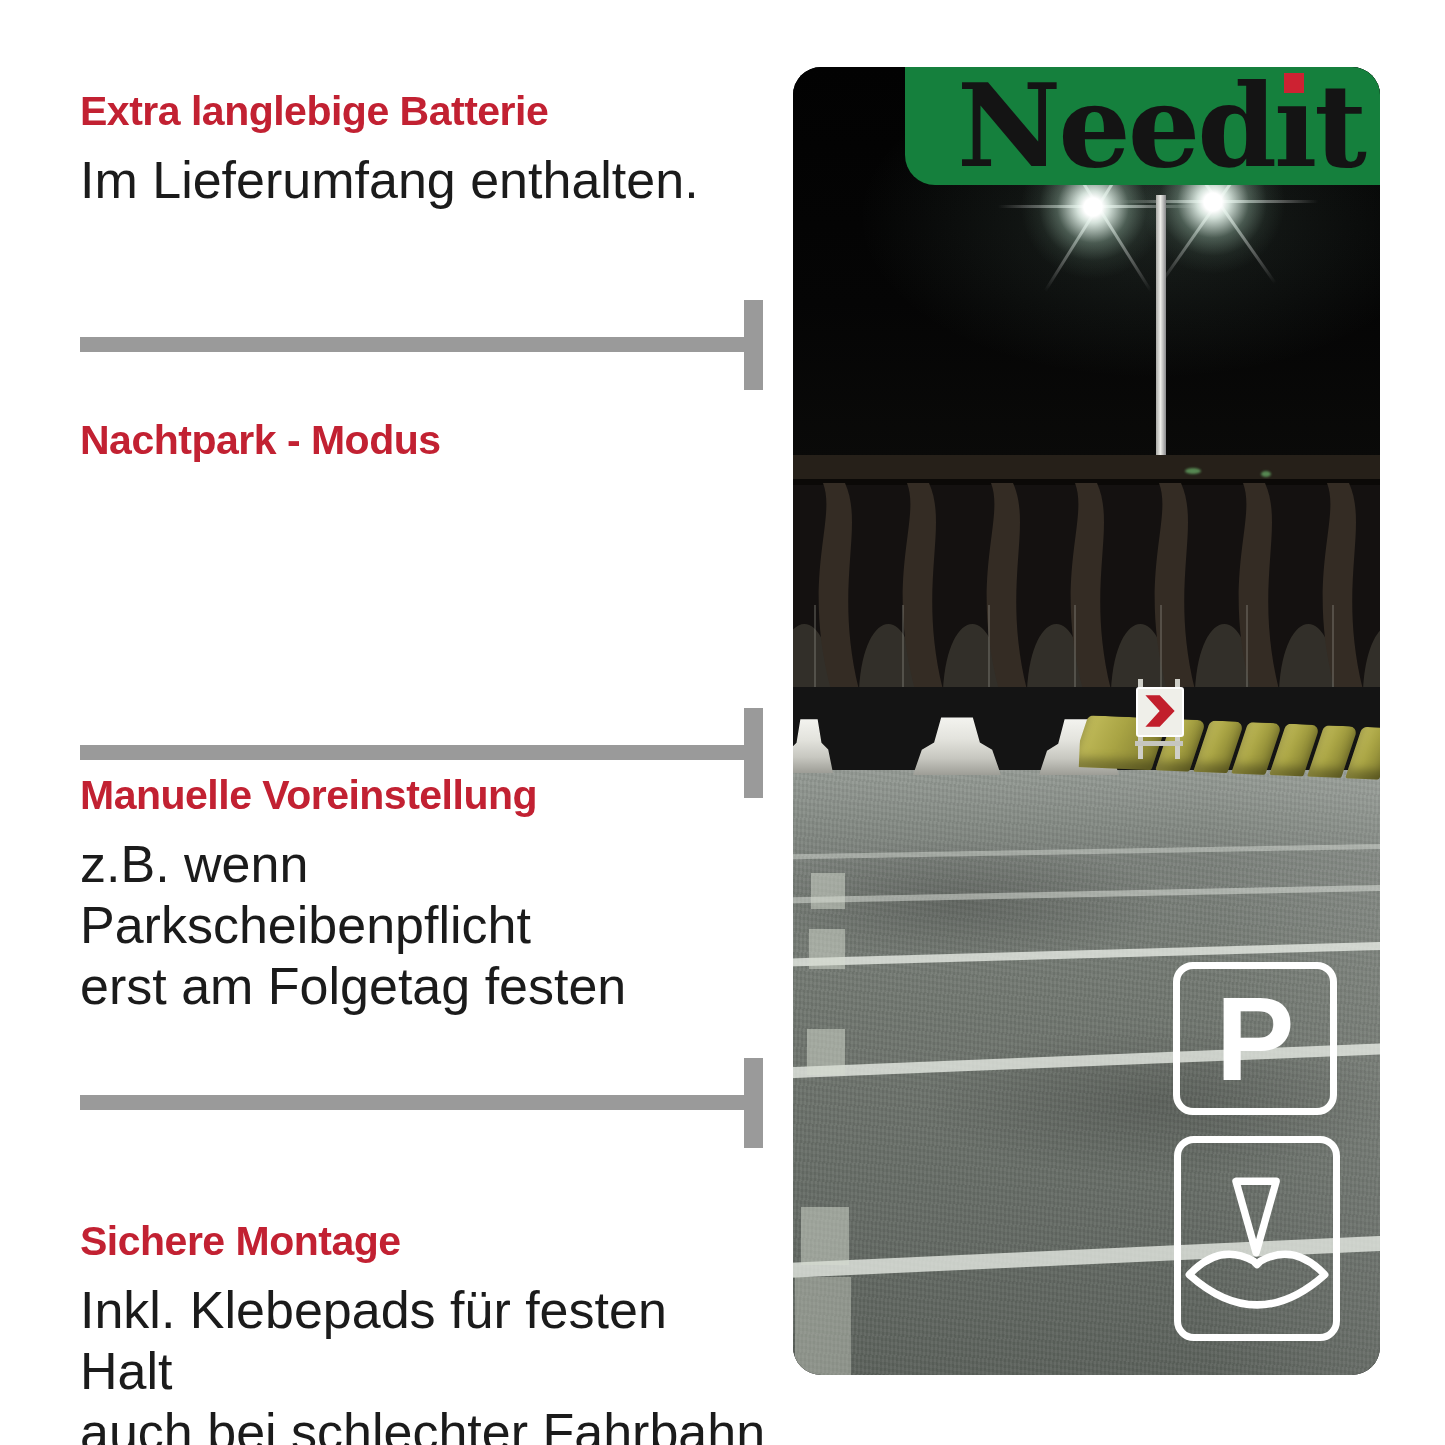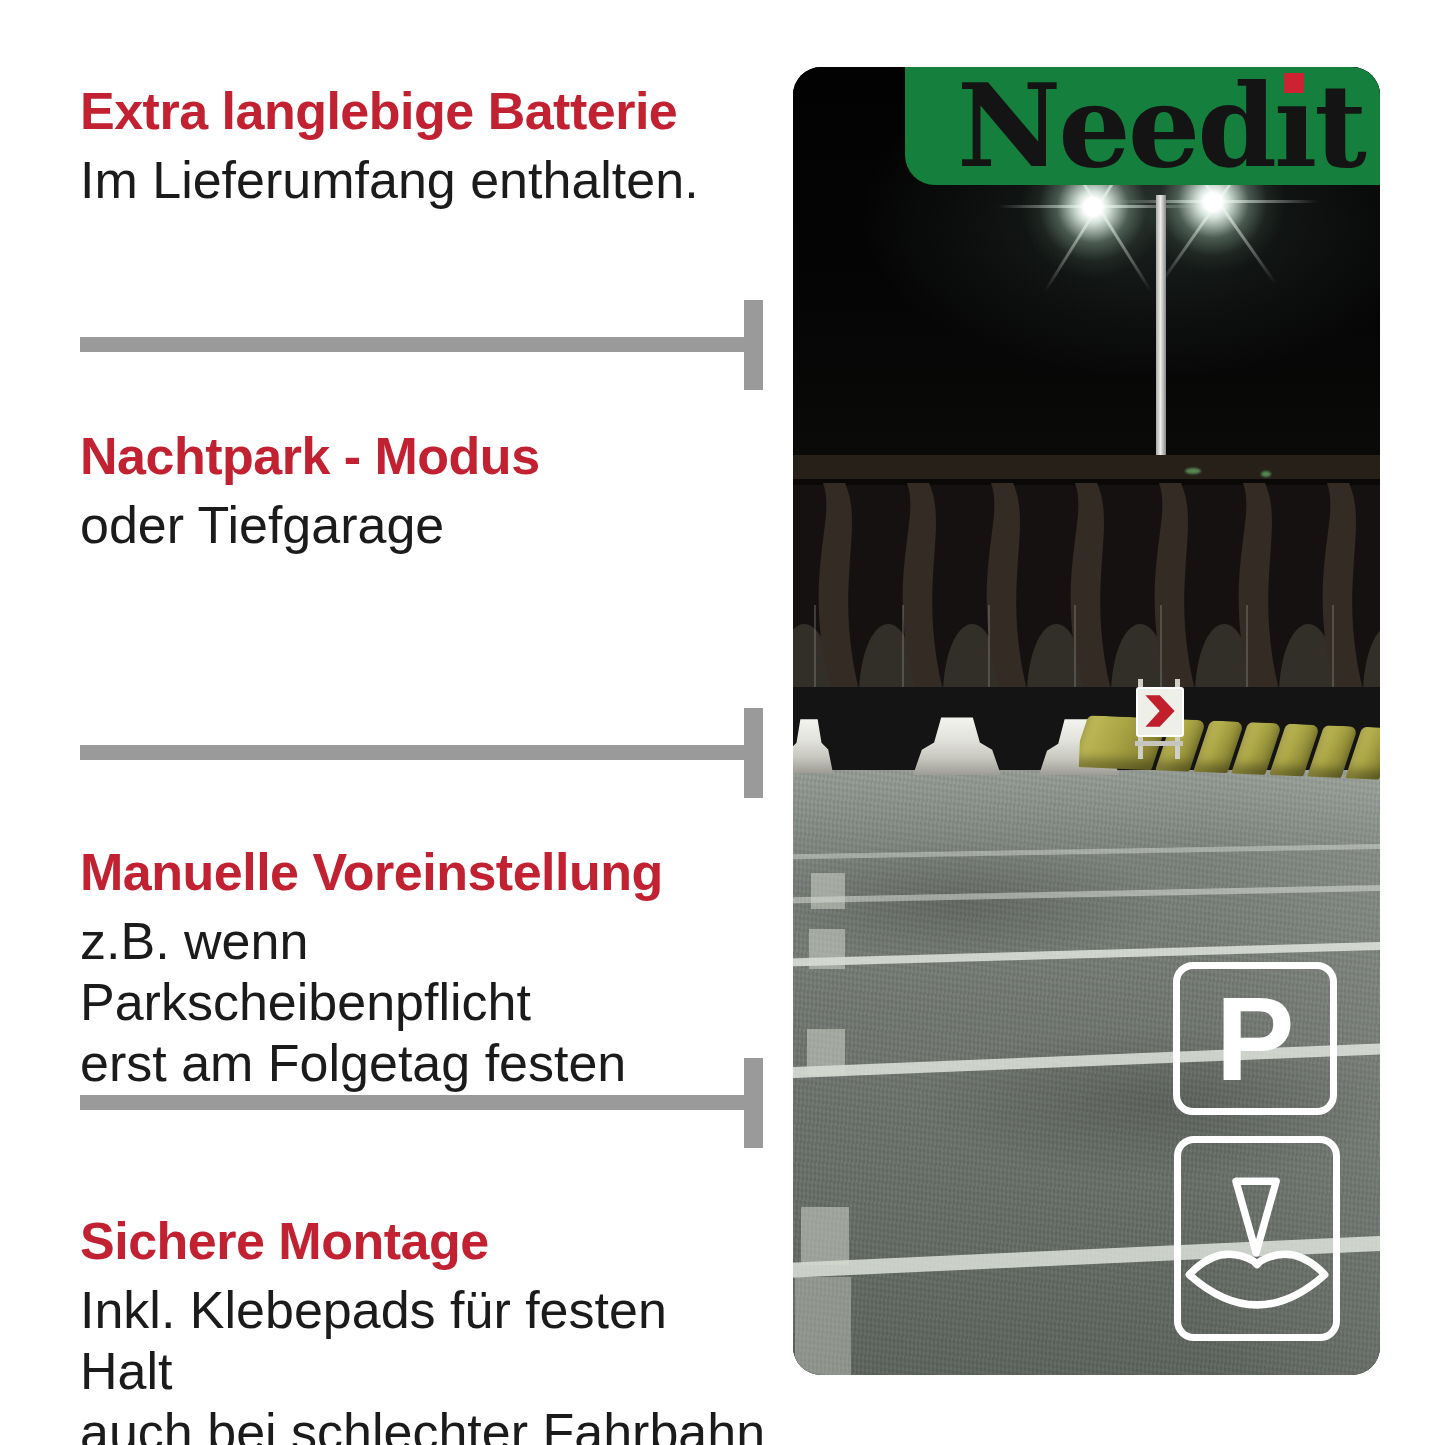--- a/index.html
+++ b/index.html
@@ -3,25 +3,25 @@
 <meta charset="utf-8">
 <style>
   html,body{margin:0;padding:0;}
   body{
     width:1445px;height:1445px;position:relative;background:#ffffff;
     font-family:"Liberation Sans",sans-serif;overflow:hidden;
   }
   
   .feature{position:absolute;left:80px;width:690px;color:#1b1b1b;}
   .feature h2{
-    margin:0 0 16px 0;font-size:52px;line-height:46px;font-weight:700;
+    margin:0 0 16px 0;font-size:41px;line-height:46px;font-weight:700;
     letter-spacing:-0.5px;color:#c22132;
   }
   .feature p{margin:0;font-size:52px;line-height:61px;font-weight:400;color:#1b1b1b;}
-  #f1{top:88px;} #f2{top:433px;} #f3{top:849px;} #f4{top:1182px;margin-top:36px;}
+  #f1{top:88px;} #f2{top:417px;} #f3{top:772px;} #f4{top:1182px;margin-top:36px;}
 
   
   .divider{position:absolute;left:80px;width:683px;height:90px;}
   .divider .bar{position:absolute;left:0;top:37px;width:664px;height:15px;background:#9a9a9a;}
   .divider .cap{position:absolute;left:664px;top:0;width:19px;height:90px;background:#9a9a9a;}
   #d1{top:300px;} #d2{top:708px;} #d3{top:1058px;}
 
   
   .photo{
     position:absolute;left:793px;top:67px;width:587px;height:1308px;
@@ -95,21 +95,20 @@
   <p>Im Lieferumfang enthalten.</p>
 </section>
 
 <div class="divider" id="d1">
   <div class="bar"></div>
   <div class="cap"></div>
 </div>
 
 <section class="feature" id="f2">
   <h2>Nachtpark - Modus</h2>
-  <p>oder Tiefgarage</p>
 </section>
 
 <div class="divider" id="d2">
   <div class="bar"></div>
   <div class="cap"></div>
 </div>
 
 <section class="feature" id="f3">
   <h2>Manuelle Voreinstellung</h2>
   <p>z.B. wenn Parkscheibenpflicht</p>

